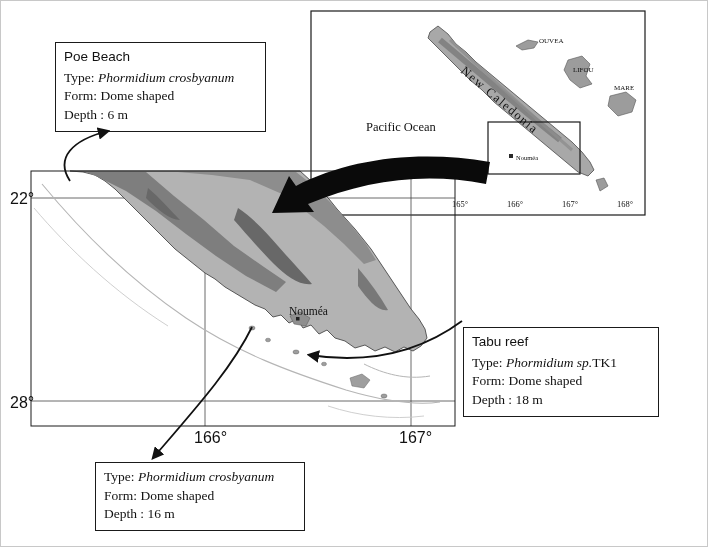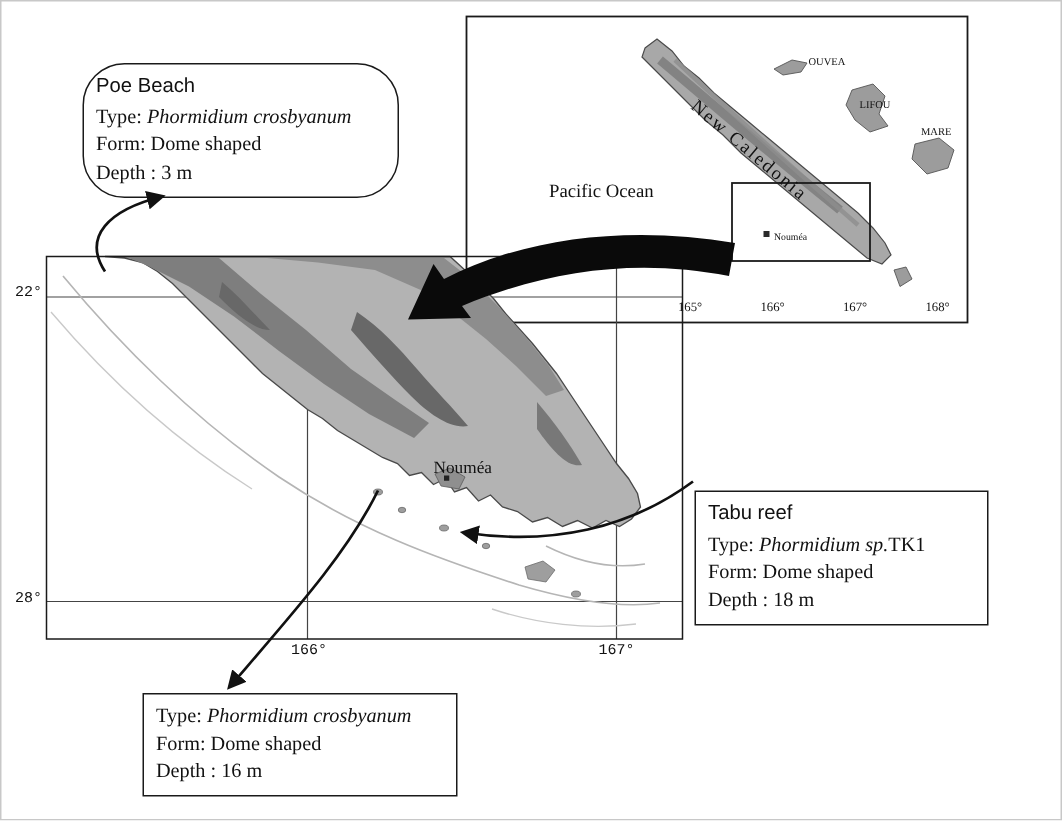--- a/index.html
+++ b/index.html
@@ -3,21 +3,21 @@
 <meta charset="utf-8">
 <style>
   html,body{margin:0;padding:0;background:#fff;}
   #page{position:relative;width:708px;height:547px;background:#fff;overflow:hidden;
         font-family:"Liberation Serif",serif;box-shadow:inset 0 0 0 1px #c8c8c8;}
   .abs{position:absolute;}
   .note-box{position:absolute;background:#fff;border:1px solid #1a1a1a;padding:5px 8px 6px 8px;
             font-size:13.5px;line-height:1.38;color:#111;}
   .note-box .title{font-family:"Liberation Sans",sans-serif;font-size:13.5px;margin-bottom:2px;}
   .note-box .it{font-style:italic;}
-  .tick{position:absolute;font-size:10px;color:#111;font-family:Liberation Mono, monospace;}
+  .tick{position:absolute;font-size:16px;color:#111;font-family:Liberation Sans, sans-serif;}
   svg{display:block;}
   text{font-family:"Liberation Serif",serif;fill:#111;}
 </style>
 </head>
 <body>
 
 <div id="page">
 
   <div class="abs" style="left:310px;top:10px;width:336px;height:206px;">
     <svg width="336" height="206" viewBox="0 0 336 206">
@@ -101,25 +101,25 @@
 
       <rect x="3" y="3" width="424" height="255" fill="none" stroke="#1a1a1a" stroke-width="1"></rect>
     </svg>
   </div>
 
   <div class="tick" style="left:10px;top:190px;">22°</div>
   <div class="tick" style="left:10px;top:394px;">28°</div>
   <div class="tick" style="left:194px;top:429px;">166°</div>
   <div class="tick" style="left:399px;top:429px;">167°</div>
 
-  <div class="note-box" style="left:55px;top:42px;width:193px;border-radius:28px;">
+  <div class="note-box" style="left:55px;top:42px;width:193px;">
     <div class="title">Poe Beach</div>
     <div><span>Type: </span><span class="it">Phormidium crosbyanum</span><span></span></div>
     <div>Form: Dome shaped</div>
-    <div>Depth : 3 m</div>
+    <div>Depth : 6 m</div>
   </div>
 
   <div class="note-box" style="left:463px;top:291px;width:178px;margin-top:36px;">
     <div class="title">Tabu reef</div>
     <div><span>Type: </span><span class="it">Phormidium sp.</span><span>TK1</span></div>
     <div>Form: Dome shaped</div>
     <div>Depth : 18 m</div>
   </div>
 
   <div class="note-box" style="left:95px;top:462px;width:192px;">

